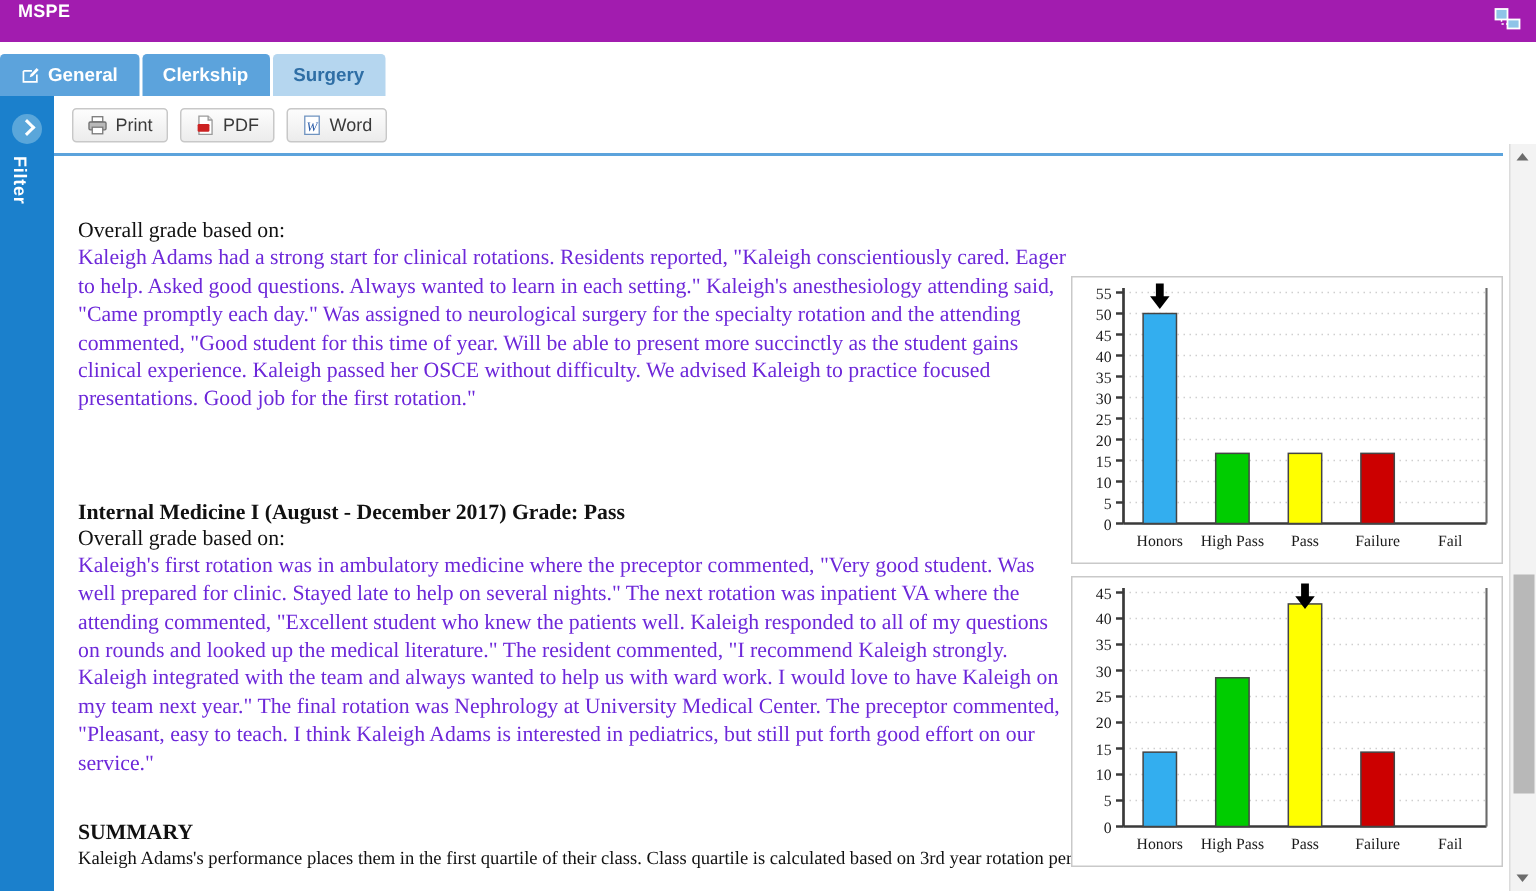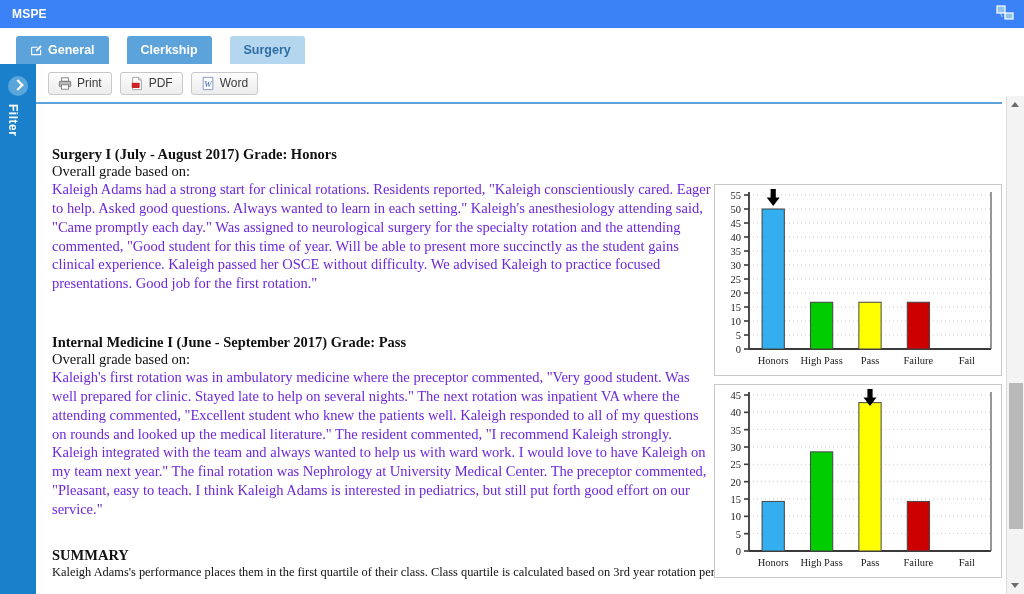--- a/index.html
+++ b/index.html
@@ -7,22 +7,22 @@
     margin: 0; padding: 0;
     width: 1024px; height: 594px;
     overflow: hidden;
     background: #ffffff;
     font-family: "Liberation Sans", sans-serif;
   }
 
   
   #titlebar {
     position: absolute; left: 0; top: 0; width: 1024px; height: 28px;
-    background: #3b82f6;
-    display: flex; align-items: center;
+    background: #a21caf;
+    display: flex; 
   }
   #titlebar .app-title {
     color: #ffffff; font-size: 12px; font-weight: bold;
     margin-left: 12px; letter-spacing: .2px;
   }
   #win-restore {
     position: absolute; right: 8px; top: 4px; width: 22px; height: 20px;
     cursor: pointer;
   }
 
@@ -30,21 +30,21 @@
   #tabbar {
     position: absolute; left: 0; top: 28px; width: 1024px; height: 36px;
     background: #ffffff;
     display: flex; align-items: flex-end;
   }
   .tab {
     height: 28px; margin-right: 2px; padding: 0 14px;
     display: flex; align-items: center; gap: 5px;
     font-size: 12.5px; font-weight: bold; color: #ffffff;
     background: #5CA3DC; cursor: pointer;
-    border-top-left-radius: 3px; border-top-right-radius: 3px; margin-left: 16px;
+    border-top-left-radius: 3px; border-top-right-radius: 3px;
   }
   .tab.active { background: #B5D6EF; color: #2E6EA5; }
   .tab .pencil { display: inline-block; width: 13px; height: 13px; }
 
   
   #leftrail {
     position: absolute; left: 0; top: 64px; width: 36px; height: 530px;
     background: #1B80CC;
   }
   #filter-toggle {
@@ -201,27 +201,26 @@
         </svg>
       </span>
       <span>Word</span>
     </div>
   </div>
 
   <div id="doc">
 
 
     <div class="section" style="top:40px;">
-      <div class="sec-head">Surgery I (July - August 2017) Grade: Honors</div>
       <div class="sec-sub">Overall grade based on:</div>
       <div class="sec-body">Kaleigh Adams had a strong start for clinical rotations. Residents reported, "Kaleigh conscientiously cared. Eager to help. Asked good questions. Always wanted to learn in each setting." Kaleigh's anesthesiology attending said, "Came promptly each day." Was assigned to neurological surgery for the specialty rotation and the attending commented, "Good student for this time of year. Will be able to present more succinctly as the student gains clinical experience. Kaleigh passed her OSCE without difficulty. We advised Kaleigh to practice focused presentations. Good job for the first rotation."</div>
     </div>
 
     <div class="section" style="top:228px;">
-      <div class="sec-head">Internal Medicine I (June - September 2017) Grade: Pass</div>
+      <div class="sec-head">Internal Medicine I (August - December 2017) Grade: Pass</div>
       <div class="sec-sub">Overall grade based on:</div>
       <div class="sec-body">Kaleigh's first rotation was in ambulatory medicine where the preceptor commented, "Very good student. Was well prepared for clinic. Stayed late to help on several nights." The next rotation was inpatient VA where the attending commented, "Excellent student who knew the patients well. Kaleigh responded to all of my questions on rounds and looked up the medical literature." The resident commented, "I recommend Kaleigh strongly. Kaleigh integrated with the team and always wanted to help us with ward work. I would love to have Kaleigh on my team next year." The final rotation was Nephrology at University Medical Center. The preceptor commented, "Pleasant, easy to teach. I think Kaleigh Adams is interested in pediatrics, but still put forth good effort on our service."</div>
     </div>
 
     <div id="summary">
       <div id="summary-head">SUMMARY</div>
       <div id="summary-body">Kaleigh Adams's performance places them in the first quartile of their class. Class quartile is calculated based on 3rd year rotation performance that</div>
     </div>
 
     <div class="chartbox" style="left:678px; top:78px; width:288px; height:192px;">

